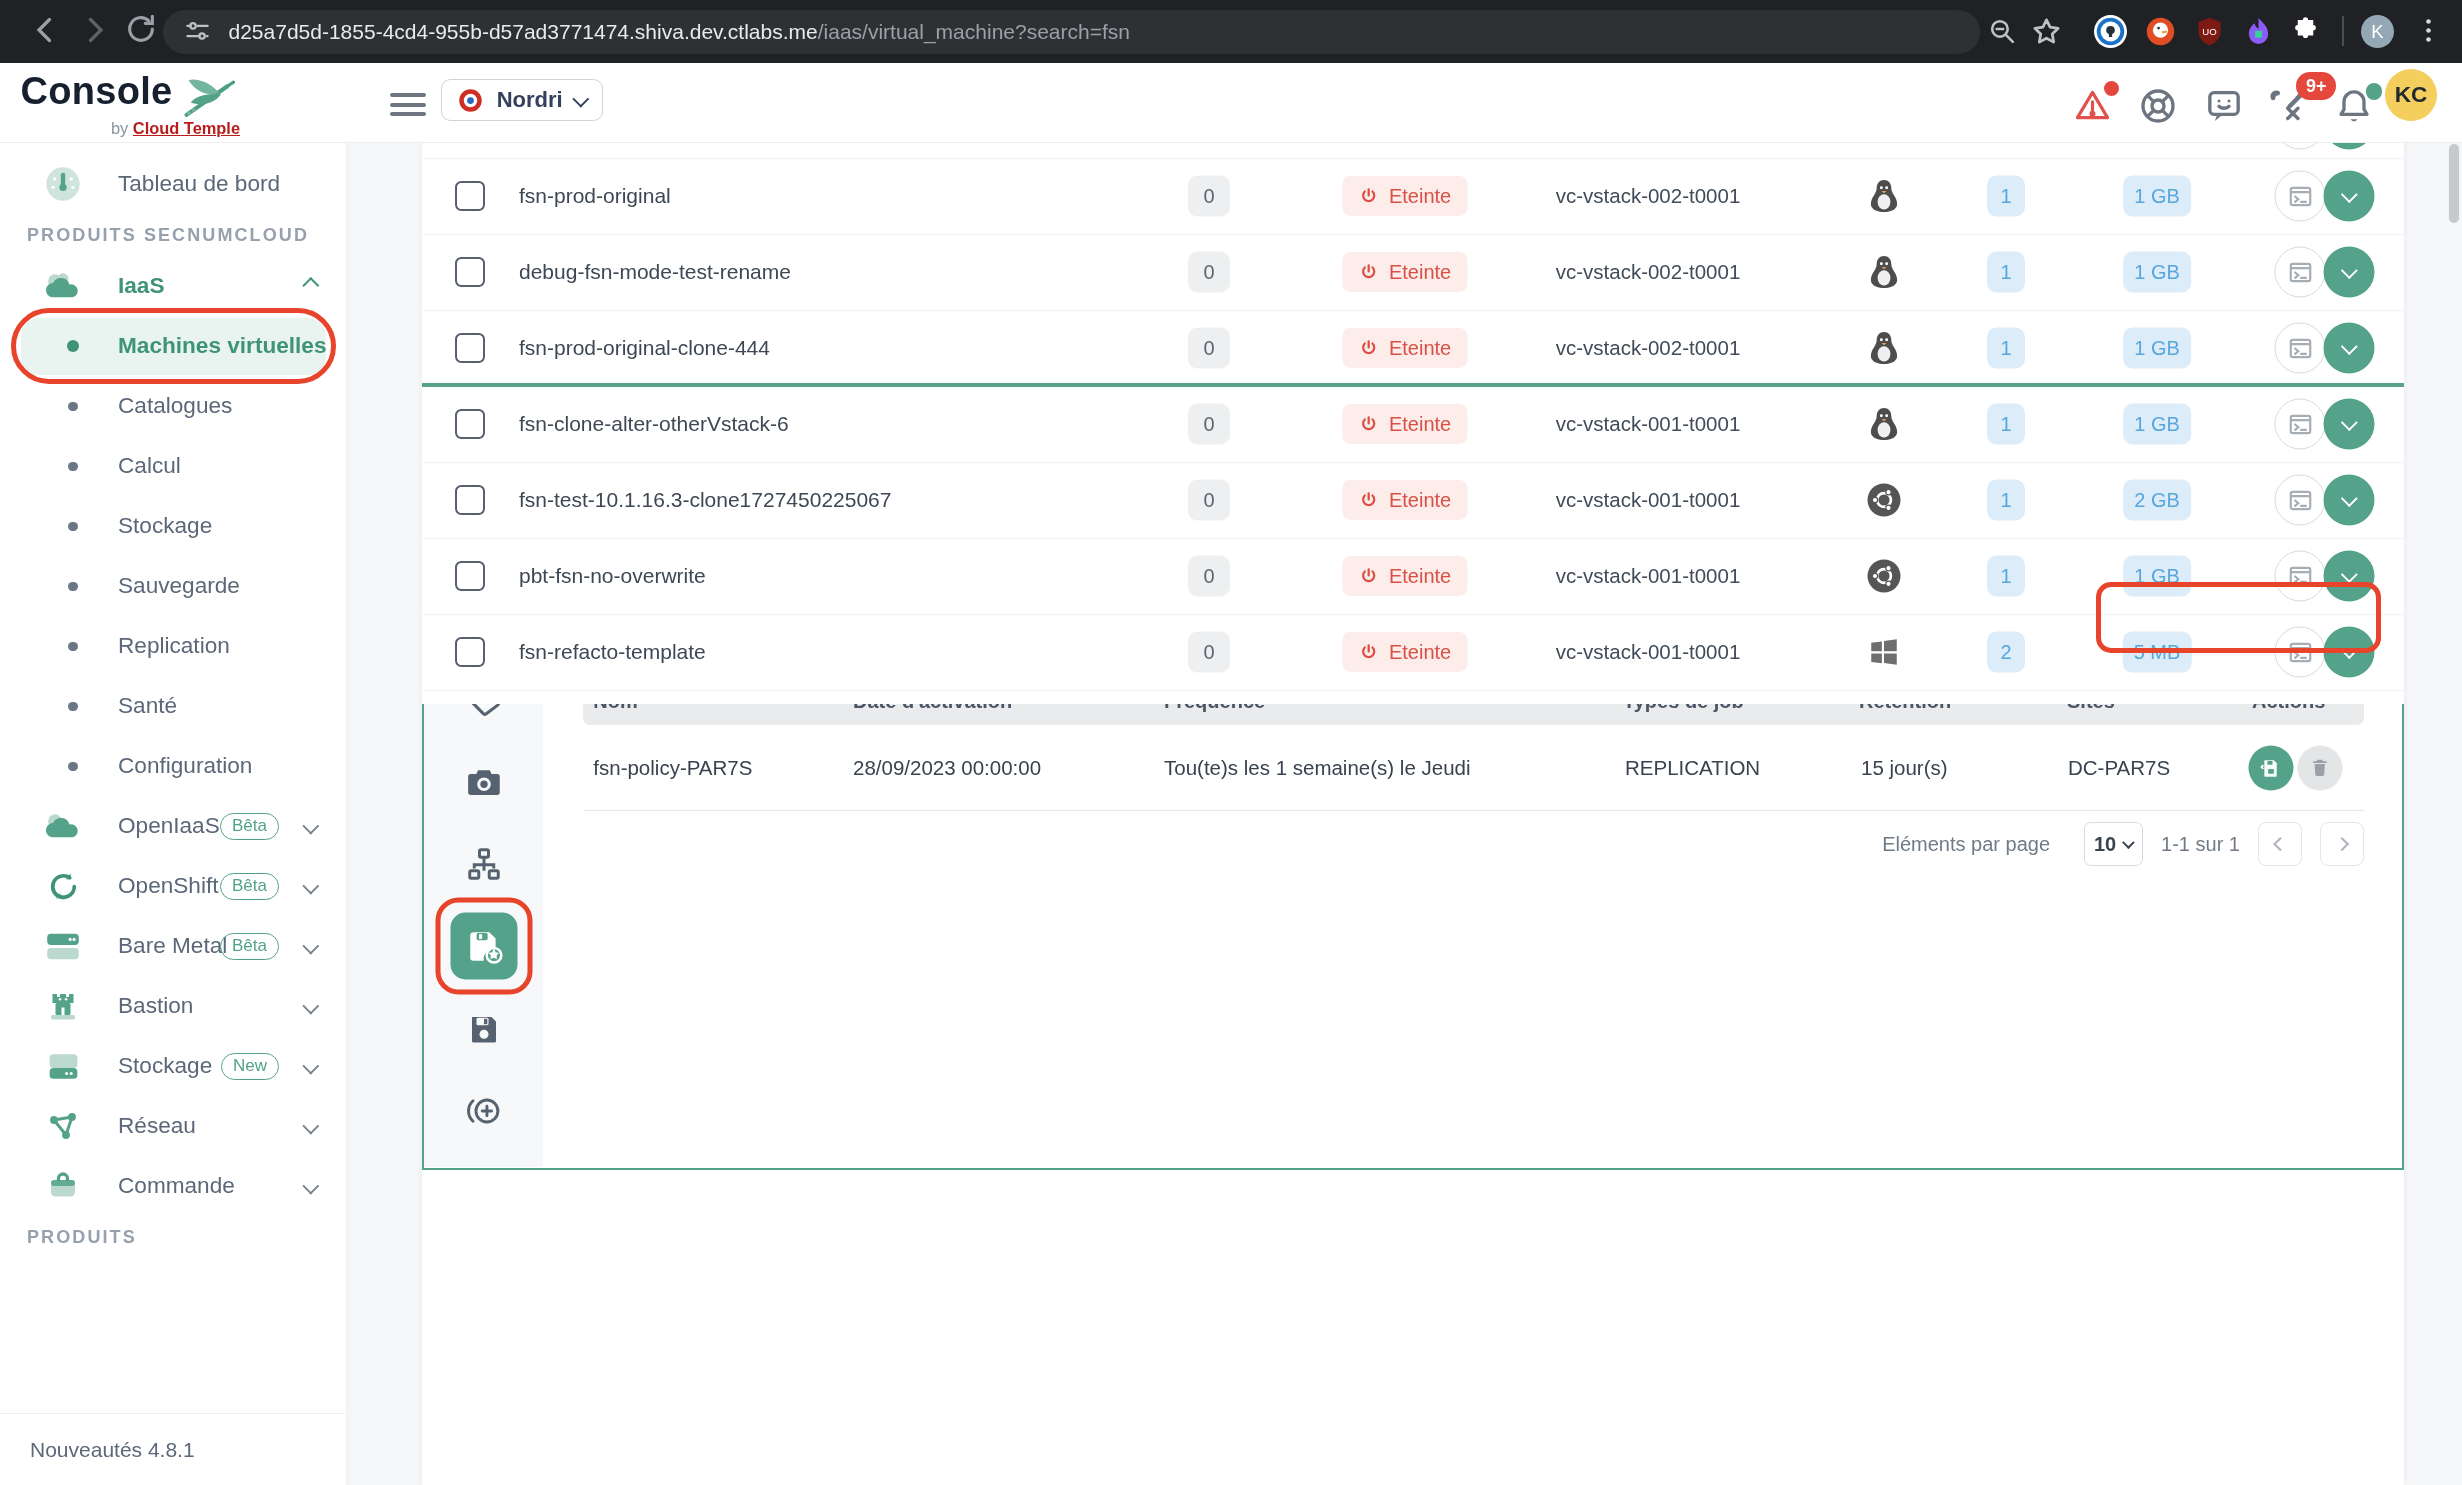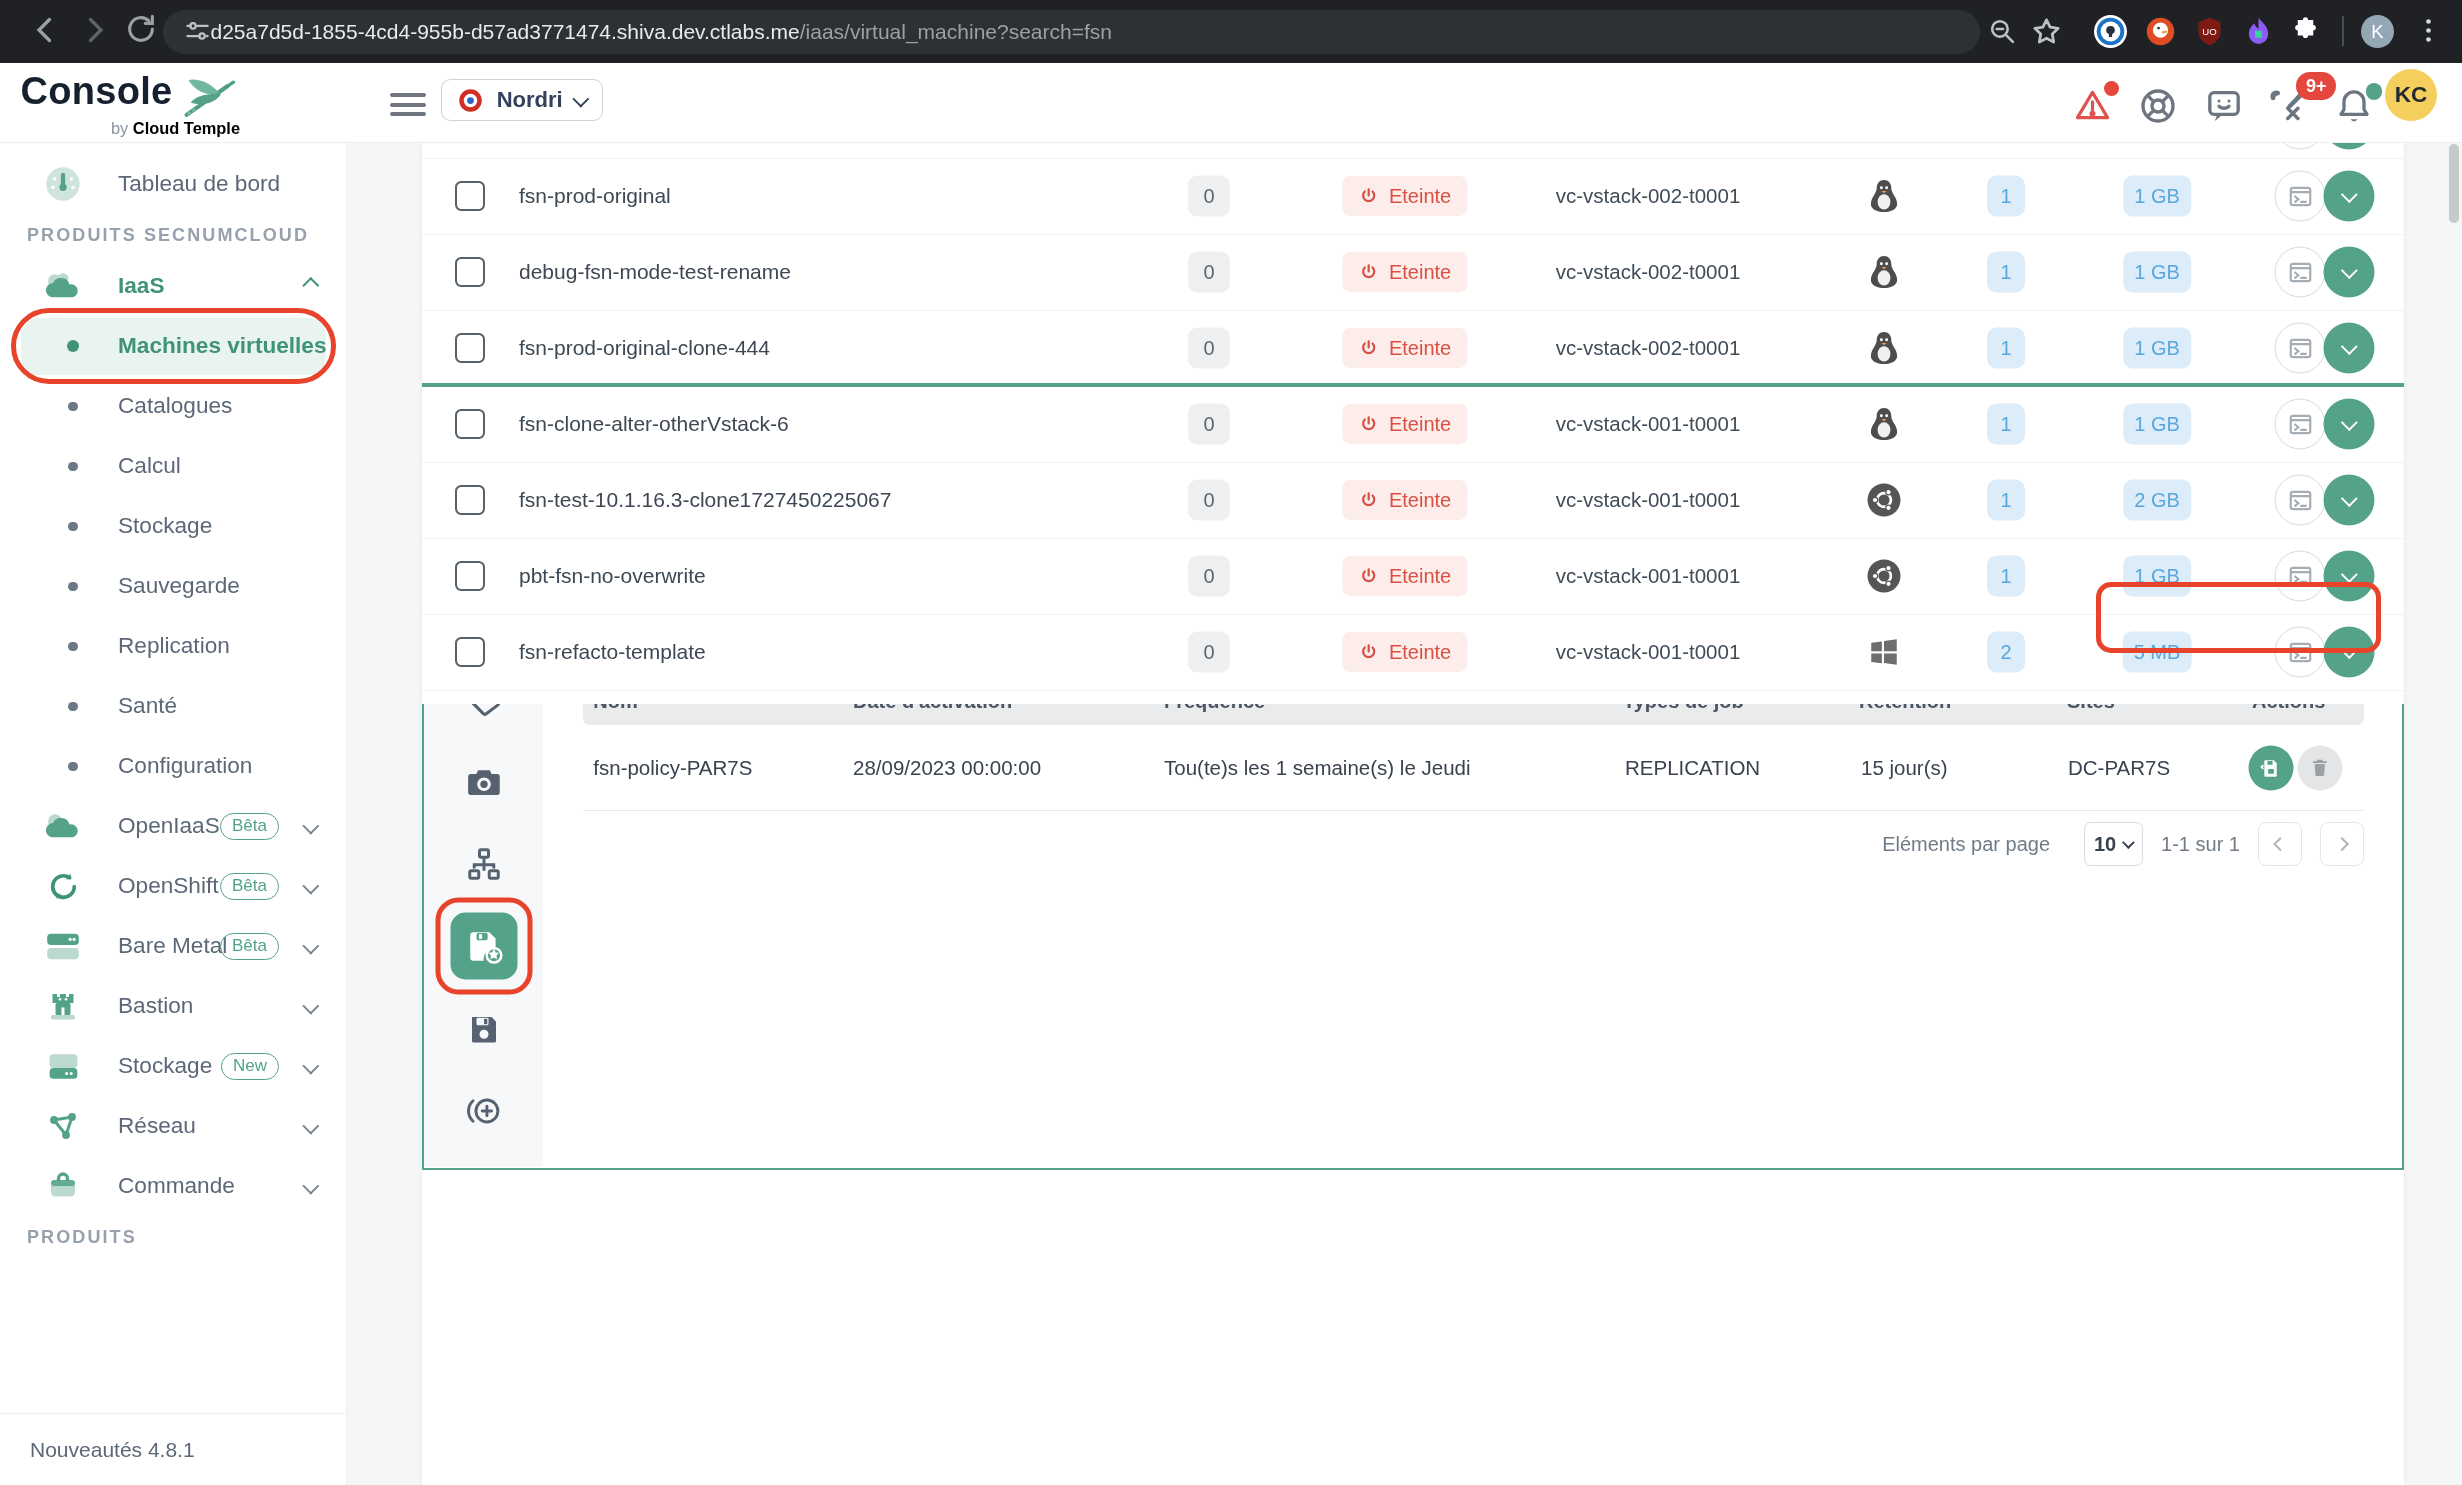--- a/index.html
+++ b/index.html
@@ -3,30 +3,30 @@
 <meta charset="utf-8">
 <style>
   html,body{margin:0;padding:0;background:#e9eaec;}
   #app{position:relative;width:2462px;height:1486px;overflow:hidden;background:#f4f6f8;
        font-family:"Liberation Sans",sans-serif;-webkit-font-smoothing:antialiased;}
   svg{display:block}
   
   .chrome{position:absolute;left:0;top:0;width:2462px;height:63px;background:#1f2124;}
   .chrome .navic{position:absolute;top:12.3px;color:#9aa0a6;}
   .urlpill{position:absolute;left:163px;top:9.6px;width:1817px;height:44px;border-radius:22px;
-           background:#2e3134;display:flex;align-items:center;padding:0 20.5px;box-sizing:border-box;}
+           background:#2e3134;display:flex;align-items:center;padding:0 20.5px;box-sizing:border-box;gap:18px;}
   .urltxt{font-size:21px;color:#e8eaed;white-space:nowrap;overflow:hidden;}
   .urltxt .path{color:#9aa0a6;}
   .extdot{position:absolute;top:15px;width:33px;height:33px;border-radius:50%;}
   
   .hdr{position:absolute;left:0;top:63px;width:2462px;height:79px;background:#fff;border-bottom:1.4px solid #eceef0;z-index:5;padding-left:18px;}
   .brand{position:absolute;left:20.5px;top:6.8px;}
   .brand .t{font-size:38px;font-weight:800;color:#16202e;letter-spacing:0.3px;}
   .brand .s{font-size:16.4px;color:#8a93a0;margin-top:-4.1px;text-align:right;}
-  .brand .s b{color:#000000;}
+  .brand .s b{color:#b91c1c;text-decoration:underline;}
   .burger{position:absolute;left:390px;top:24.6px;width:36px;cursor:pointer;}
   .burger i{display:block;height:4.1px;background:#6f7680;border-radius:2.1px;margin:5.5px 0;}
   .tenant{position:absolute;left:441px;top:16.4px;width:162px;height:42px;border:1.4px solid #cdd3da;border-radius:9.6px;
           display:flex;align-items:center;justify-content:center;gap:12.3px;background:#fff;box-sizing:border-box;}
   .tenant .nm{font-size:22px;font-weight:700;color:#33415c;}
   .hicon{position:absolute;top:23px;color:#6d7680;}
   .chev{display:inline-block;width:9.6px;height:9.6px;border-right:2.7px solid currentColor;border-bottom:2.7px solid currentColor;transform:rotate(45deg);}
   .chev.up{transform:rotate(-135deg);}
   .badge-pill{position:absolute;background:#e5473c;color:#fff;font-size:18px;font-weight:700;border-radius:683px;padding:3.4px 9.6px;}
   .avatar{position:absolute;left:2385px;top:68px;width:52px;height:52px;border-radius:50%;background:#f4cf5e;

